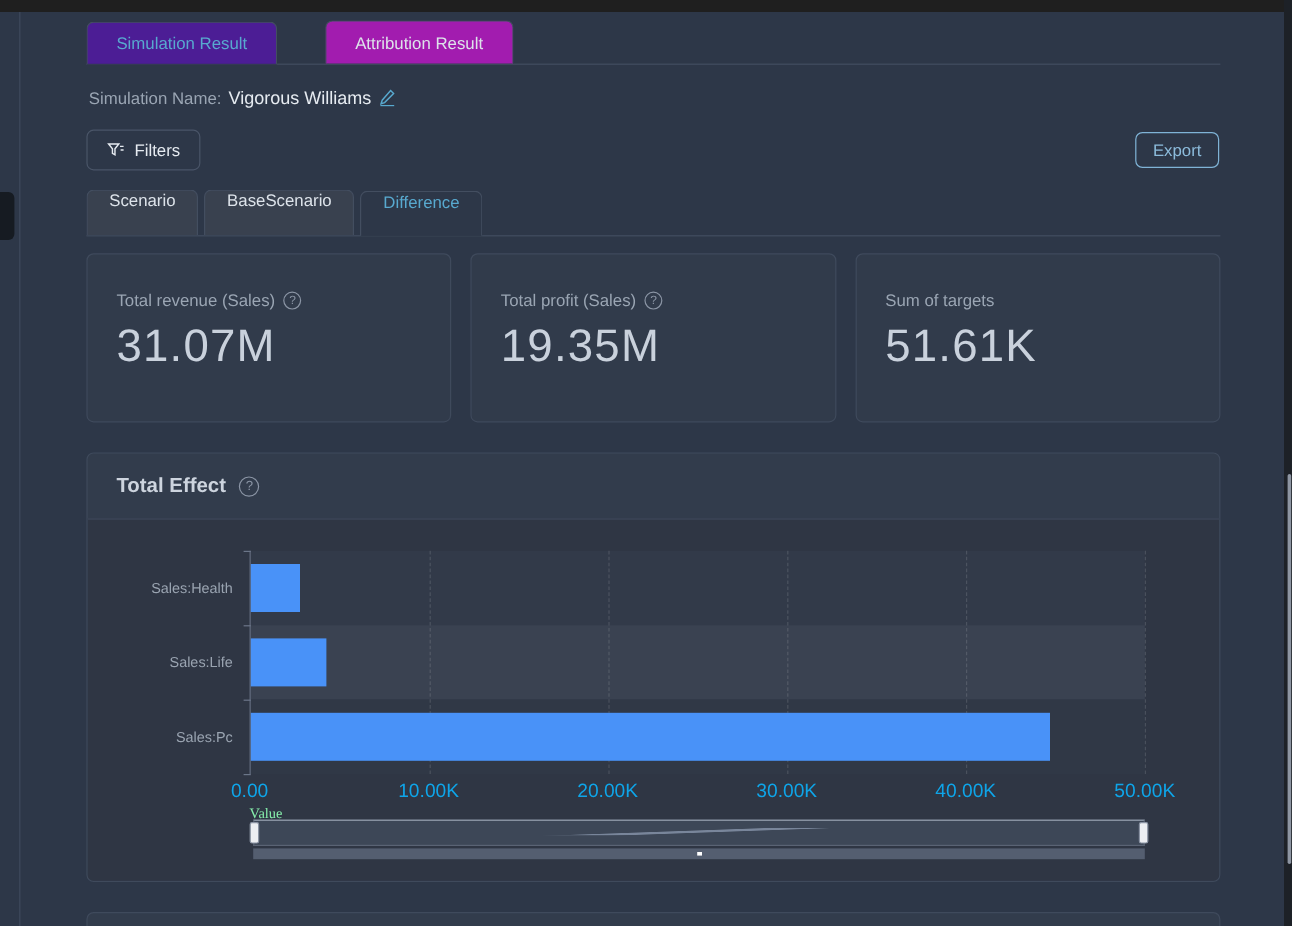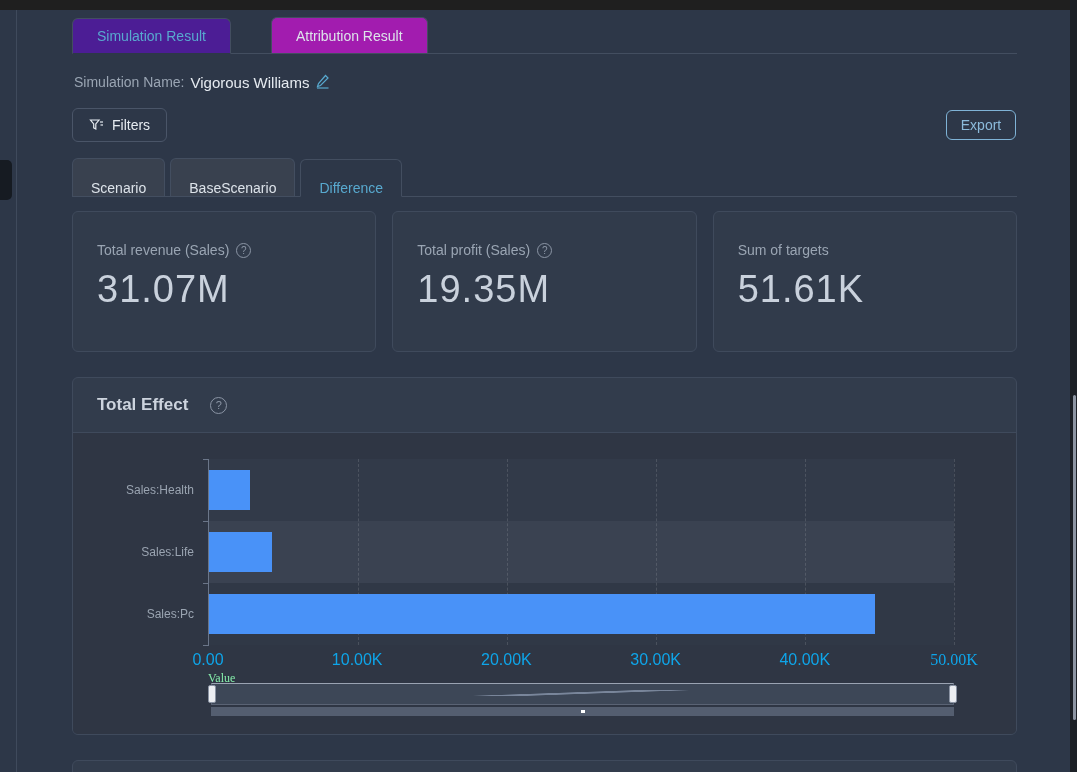--- a/index.html
+++ b/index.html
@@ -36,37 +36,37 @@
   .edit-ic { color:#58a9cf; display:inline-flex; }
 
   
   .btn-filters { position:absolute; left:72px; top:108px; height:34px; padding:0 16px; display:flex; align-items:center; gap:8px;
     background:transparent; border:1px solid #4a5568; border-radius:6px; color:#e6ebf1; font-size:14px; cursor:pointer; }
   .btn-export { position:absolute; left:946px; top:110px; width:70px; height:30px;
     background:transparent; border:1px solid #7fb3d6; border-radius:6px; color:#8cbbdb; font-size:14px; cursor:pointer; }
 
   
   .tabs-row2 { position:absolute; left:72px; top:158px; width:945px; height:39px; display:flex; align-items:flex-end; border-bottom:1px solid #434e60; }
-  .tab2 { height:38px; padding:0 18px; display:flex; align-items:flex-end; font-size:14px;
+  .tab2 { height:38px; padding:0 18px; display:flex; align-items:flex-start; font-size:14px;
           border:1px solid #434e60; border-radius:6px 6px 0 0; margin-right:5px; cursor:pointer; }
   .tab2.inactive { background:#39414f; color:#dde3ea; border-bottom:none; }
   .tab2.active { background:#2d3748; border-bottom:1px solid #2d3748; margin-bottom:-1px; color:#58a9cf; }
 
   
   .cards { position:absolute; left:72px; top:211px; width:945px; height:141px; display:flex; gap:16px; }
   .card { flex:1; background:#313b4b; border:1px solid #3f4a5c; border-radius:6px; padding:30px 24px; }
   .card-label { display:flex; align-items:center; gap:7px; color:#9aa5b3; font-size:14px; }
   .help-ic { width:15px; height:15px; border:1px solid #8b95a5; border-radius:50%; color:#8b95a5;
     font-size:10px; display:inline-flex; align-items:center; justify-content:center; }
   .card-value { margin-top:10px; font-size:38px; color:#c9d1dc; letter-spacing:1px; }
 
   
   .effect-card { position:absolute; left:72px; top:377px; width:945px; height:358px; background:#323c4c; border:1px solid #3f4a5c; border-radius:6px; overflow:hidden; }
   .effect-header { height:54px; padding:0 24px; display:flex; align-items:center; justify-content:space-between; }
-  .effect-title-wrap { display:flex; align-items:center; gap:22px; }
+  .effect-title-wrap { display:flex; align-items:center; gap:11px; }
   .effect-title { font-size:17px; font-weight:bold; color:#cdd4de; }
   .help-ic.lg { width:17px; height:17px; font-size:11px; }
   .effect-controls { display:flex; align-items:center; gap:20px; }
   .toggle { position:relative; width:46px; height:24px; border-radius:12px; background:#2a3240; border:1px solid #3f4a5c; cursor:pointer; }
   .toggle-knob { position:absolute; left:3px; top:2px; width:18px; height:18px; border-radius:50%; background:#ffffff; }
   .toggle-wave { position:absolute; right:5px; top:4px; color:#e3e8ee; }
   .seg-group { display:flex; }
   .seg { height:32px; padding:0 16px; font-size:14px; display:flex; align-items:center; cursor:pointer; }
   .seg.active { background:#68a0b0; color:#ffffff; border-radius:6px 0 0 6px; border:1px solid #68a0b0; }
   .seg.inactive { background:transparent; color:#dde3ea; border:1px solid #5b6679; border-left:none; border-radius:0 6px 6px 0; }
@@ -203,21 +203,21 @@
         <div class="y-tick" style="top: 62px;"></div>
         <div class="y-tick" style="top: 124px;"></div>
         <div class="y-tick" style="top: 186px;"></div>
       </div>
     <div class="x-labels">
         <div class="x-tick-label" style="left: 0%;">0.00</div>
         <div class="x-tick-label" style="left: 20%;">10.00K</div>
         <div class="x-tick-label" style="left: 40%; text-align: right;">20.00K</div>
         <div class="x-tick-label" style="left: 60%;">30.00K</div>
         <div class="x-tick-label" style="left: 80%;">40.00K</div>
-        <div class="x-tick-label" style="left: 100%; font-family: Liberation Serif, serif;">50.00K</div>
+        <div class="x-tick-label" style="left: 100%;">50.00K</div>
       </div>
     <div class="x-axis-name">Value</div>
     <div class="datazoom">
       <div class="dz-band dotted">
         <div class="dz-shadow"></div>
         <div class="dz-handle left"></div>
         <div class="dz-handle right"></div>
       </div>
       <div class="dz-strip dotted">
         <div class="dz-grip"></div>

